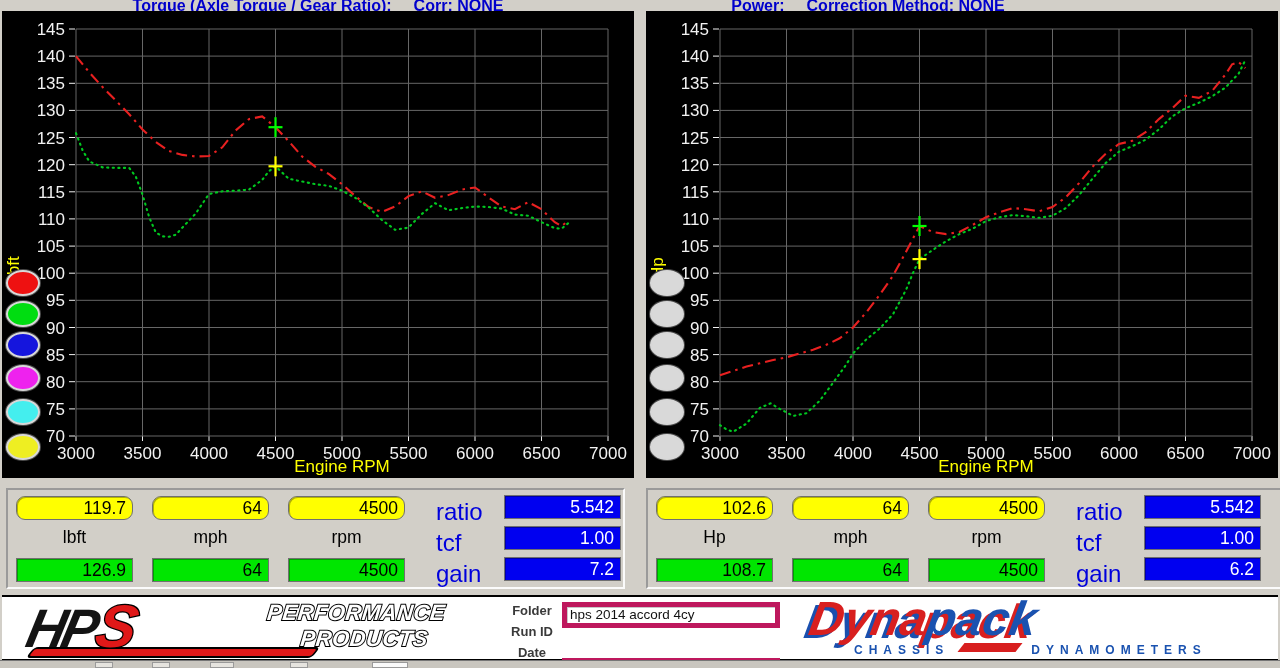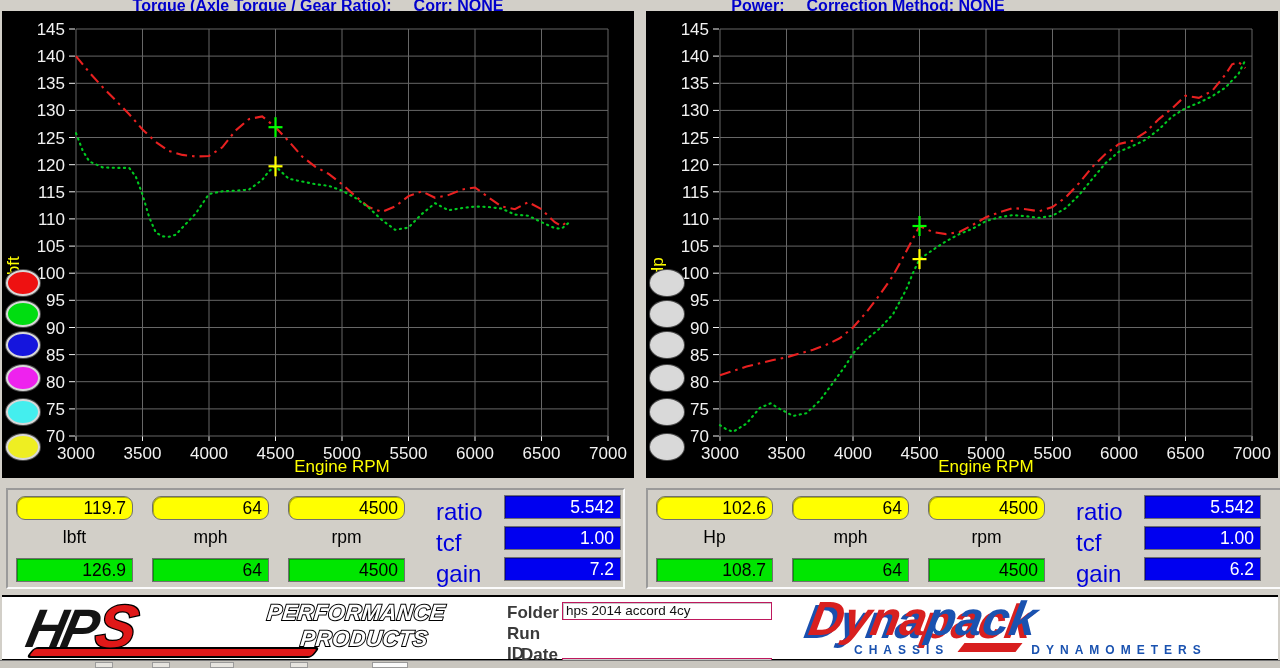--- a/index.html
+++ b/index.html
@@ -32,22 +32,22 @@
   .hps-row{position:absolute;left:8px;top:-8px;display:flex;align-items:baseline;
            font-style:italic;font-weight:900;transform:skewX(-12deg);}
   .hps-hp{font-size:54px;letter-spacing:-4px;color:#141414;}
   .hps-s{font-size:60px;color:#e01818;-webkit-text-stroke:2.5px #000;paint-order:stroke fill;margin-left:2px;}
   .hps-underline{position:absolute;left:10px;top:47px;width:282px;height:7px;background:#e01818;
                  border:2px solid #000;border-radius:4px;transform:skewX(-38deg);}
   .pp{position:absolute;left:246px;top:0px;font-style:italic;font-weight:900;transform:skewX(-6deg);
       color:#fff;-webkit-text-stroke:2px #000;paint-order:stroke fill;font-size:22px;line-height:1.16;
       letter-spacing:.5px;}
   .pp-l2{margin-left:36px;}
-  .fld-label{position:absolute;width:50px;text-align:left;font-size:17px;font-weight:bold;color:#3a3a3a;}
-  .fld-box{position:absolute;width:202px;height:16px;background:#fff;border:1px solid #be185d;
+  .fld-label{position:absolute;width:50px;text-align:center;font-size:13px;font-weight:bold;color:#3a3a3a;}
+  .fld-box{position:absolute;width:202px;height:16px;background:#fff;border:5px solid #be185d;
            box-shadow:inset 1px 1px 0 #c9c9c9;font-size:13.5px;line-height:16px;color:#111;
            padding:0 3px;white-space:pre;overflow:hidden;}
   .dyn{position:absolute;left:808px;top:0;width:465px;height:60px;}
   .dyn-main{position:absolute;left:0;top:-6px;font-style:italic;font-weight:900;font-size:48px;
             transform:skewX(-10deg);letter-spacing:0;}
   .dyn-a{color:#d81f1f;text-shadow:-4px 3px 0 #1a4fae;}
   .dyn-b{color:#1a52b0;text-shadow:-4px 3px 0 #d81f1f;}
   .dyn-sub{position:absolute;left:44px;top:46px;display:flex;align-items:flex-start;gap:12px;
            color:#1a52b0;font-weight:900;font-size:12px;letter-spacing:6px;}
   .dyn-swoosh{width:58px;height:9px;background:#d81f1f;transform:skewX(-38deg);}
@@ -310,21 +310,21 @@
       <div class="pp">
         <div>PERFORMANCE</div>
         <div class="pp-l2">PRODUCTS</div>
       </div>
     </div>
 
     <div class="fld-label" style="left:505px;top:6px;">Folder</div>
     <div class="fld-box" style="left:560px;top:5px;">hps 2014 accord 4cy</div>
     <div class="fld-label" style="left:505px;top:27px;">Run ID</div>
     <div class="fld-box" style="left:560px;top:26px;margin-top:35px;">CAI_RU4950</div>
-    <div class="fld-label" style="left:519px;top:48px;">Date</div>
+    <div class="fld-label" style="left:505px;top:48px;">Date</div>
 
     <div class="dyn">
       <div class="dyn-main">
         <span class="dyn-a">Dyna</span><span class="dyn-b">pack</span>
       </div>
       <div class="dyn-sub">
         <span>CHASSIS</span>
         <span class="dyn-swoosh"></span>
         <span>DYNAMOMETERS</span>
       </div>

